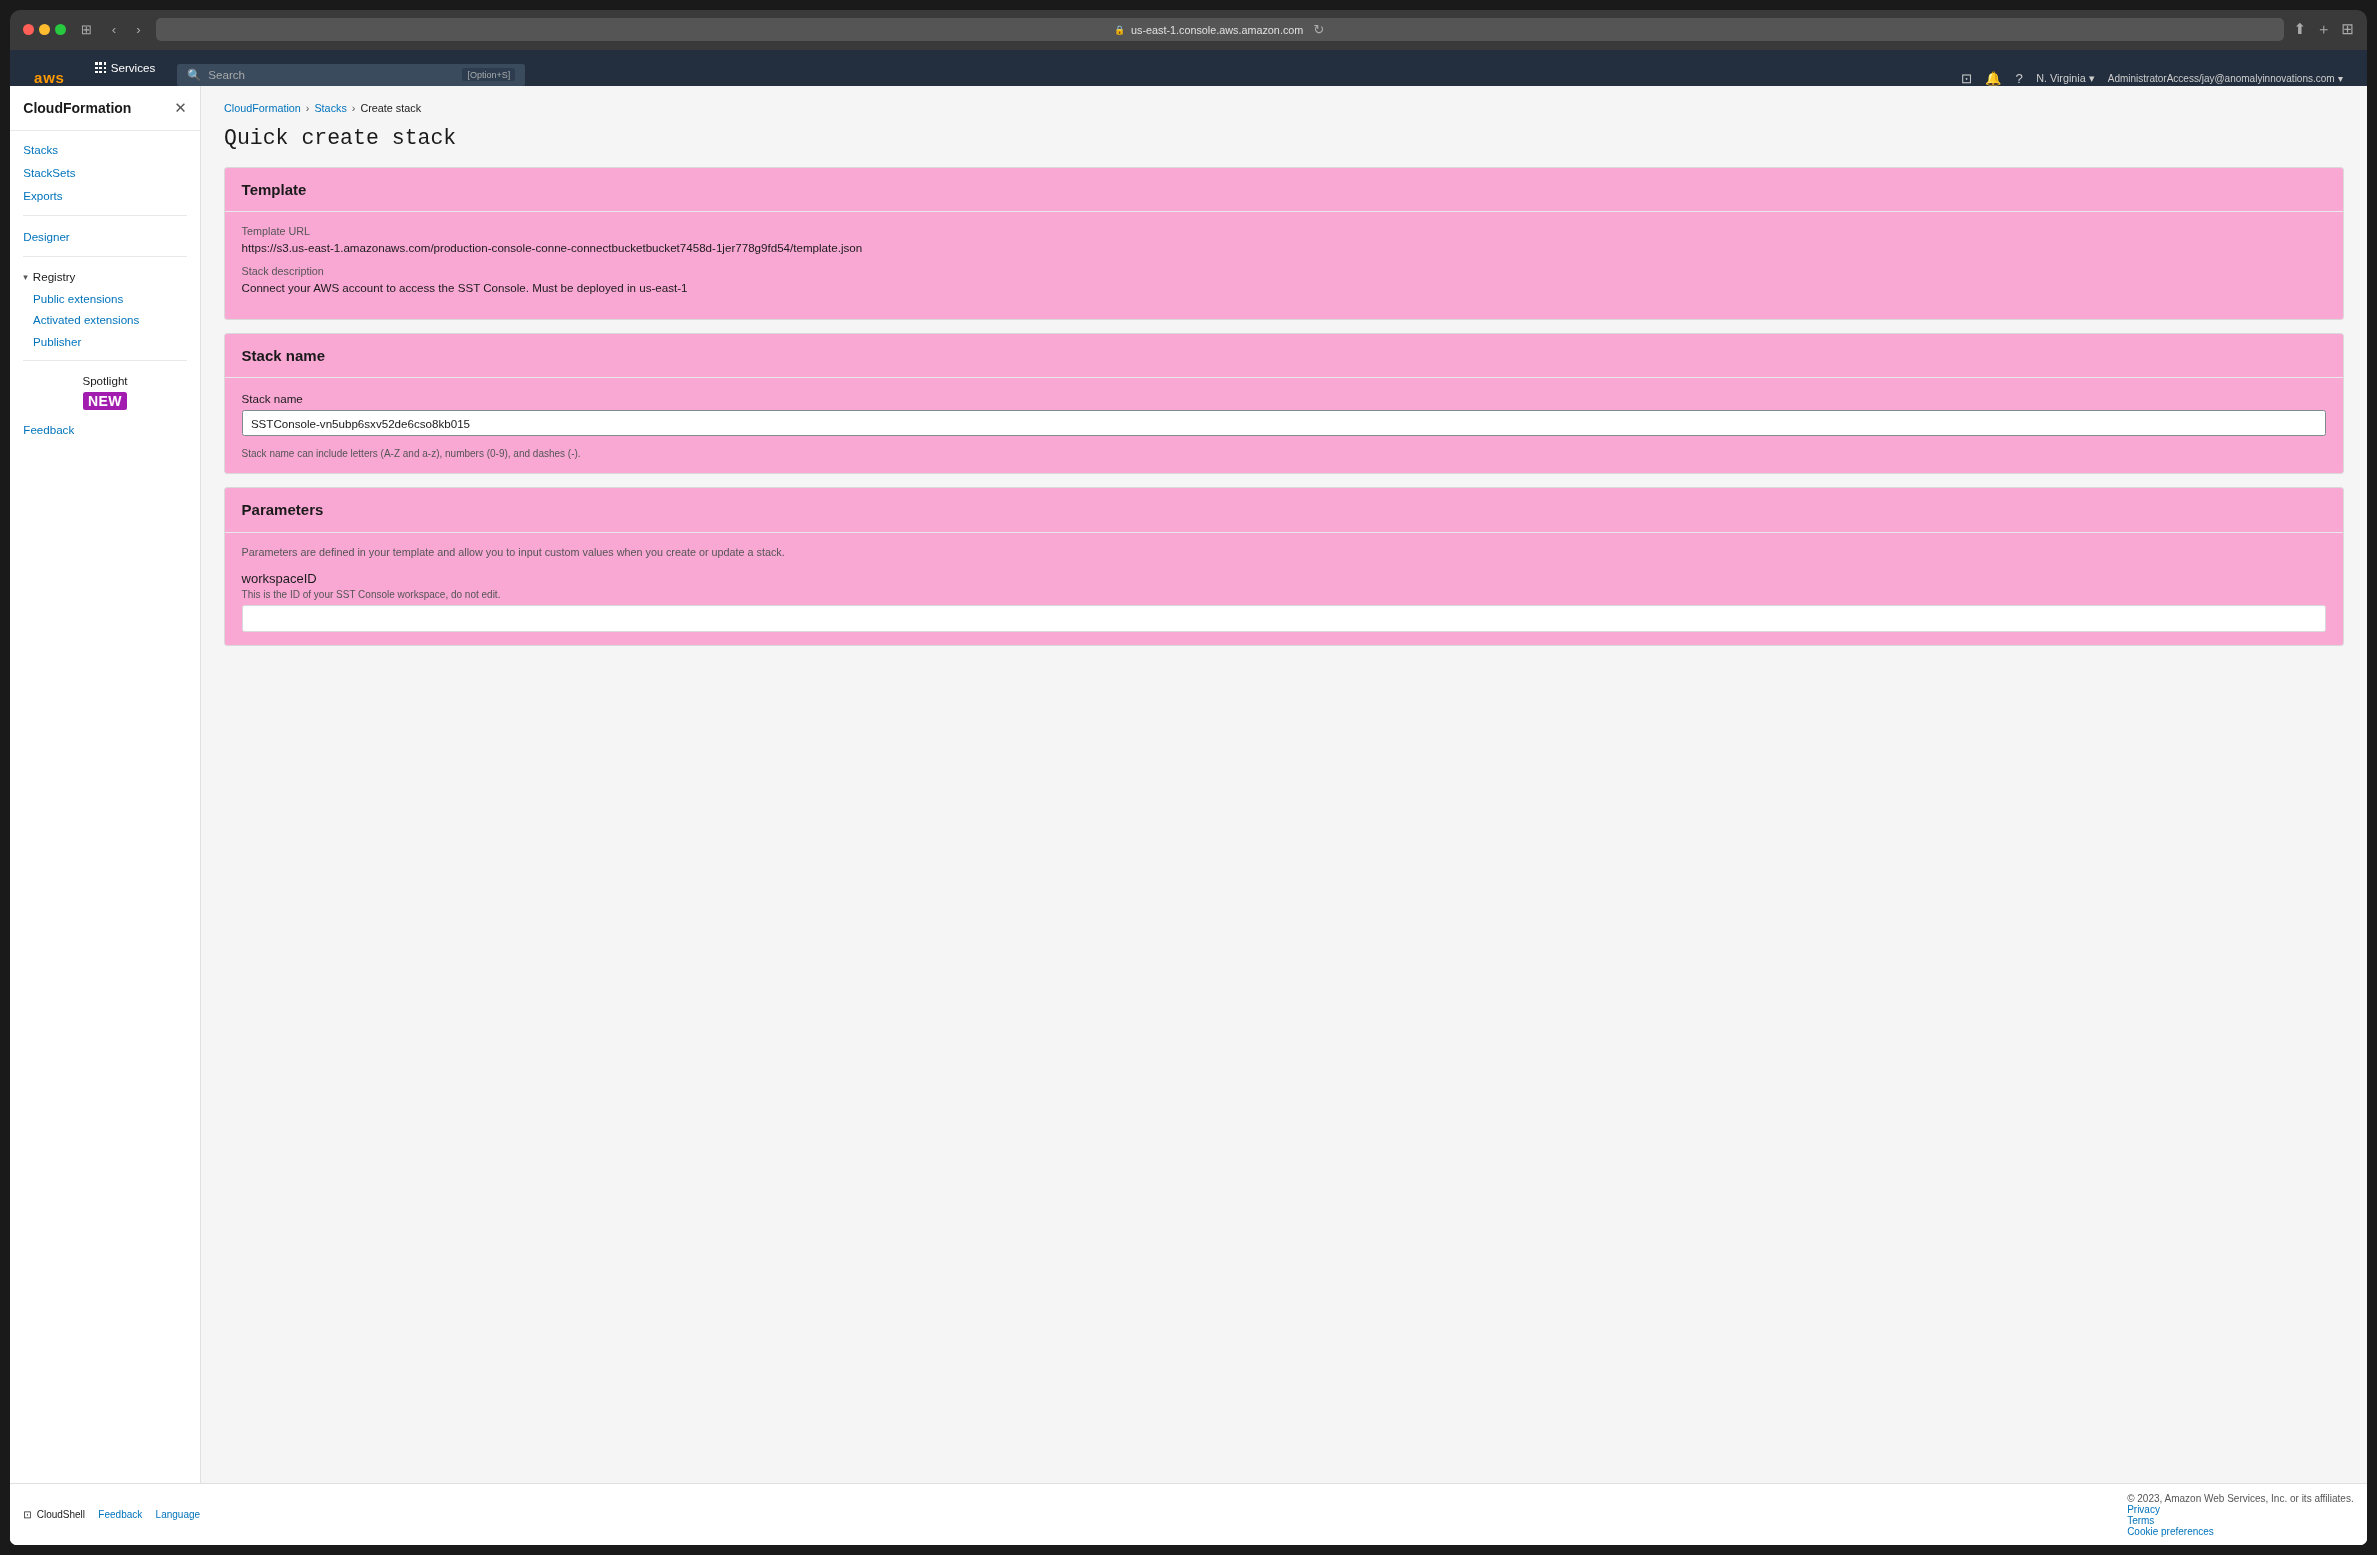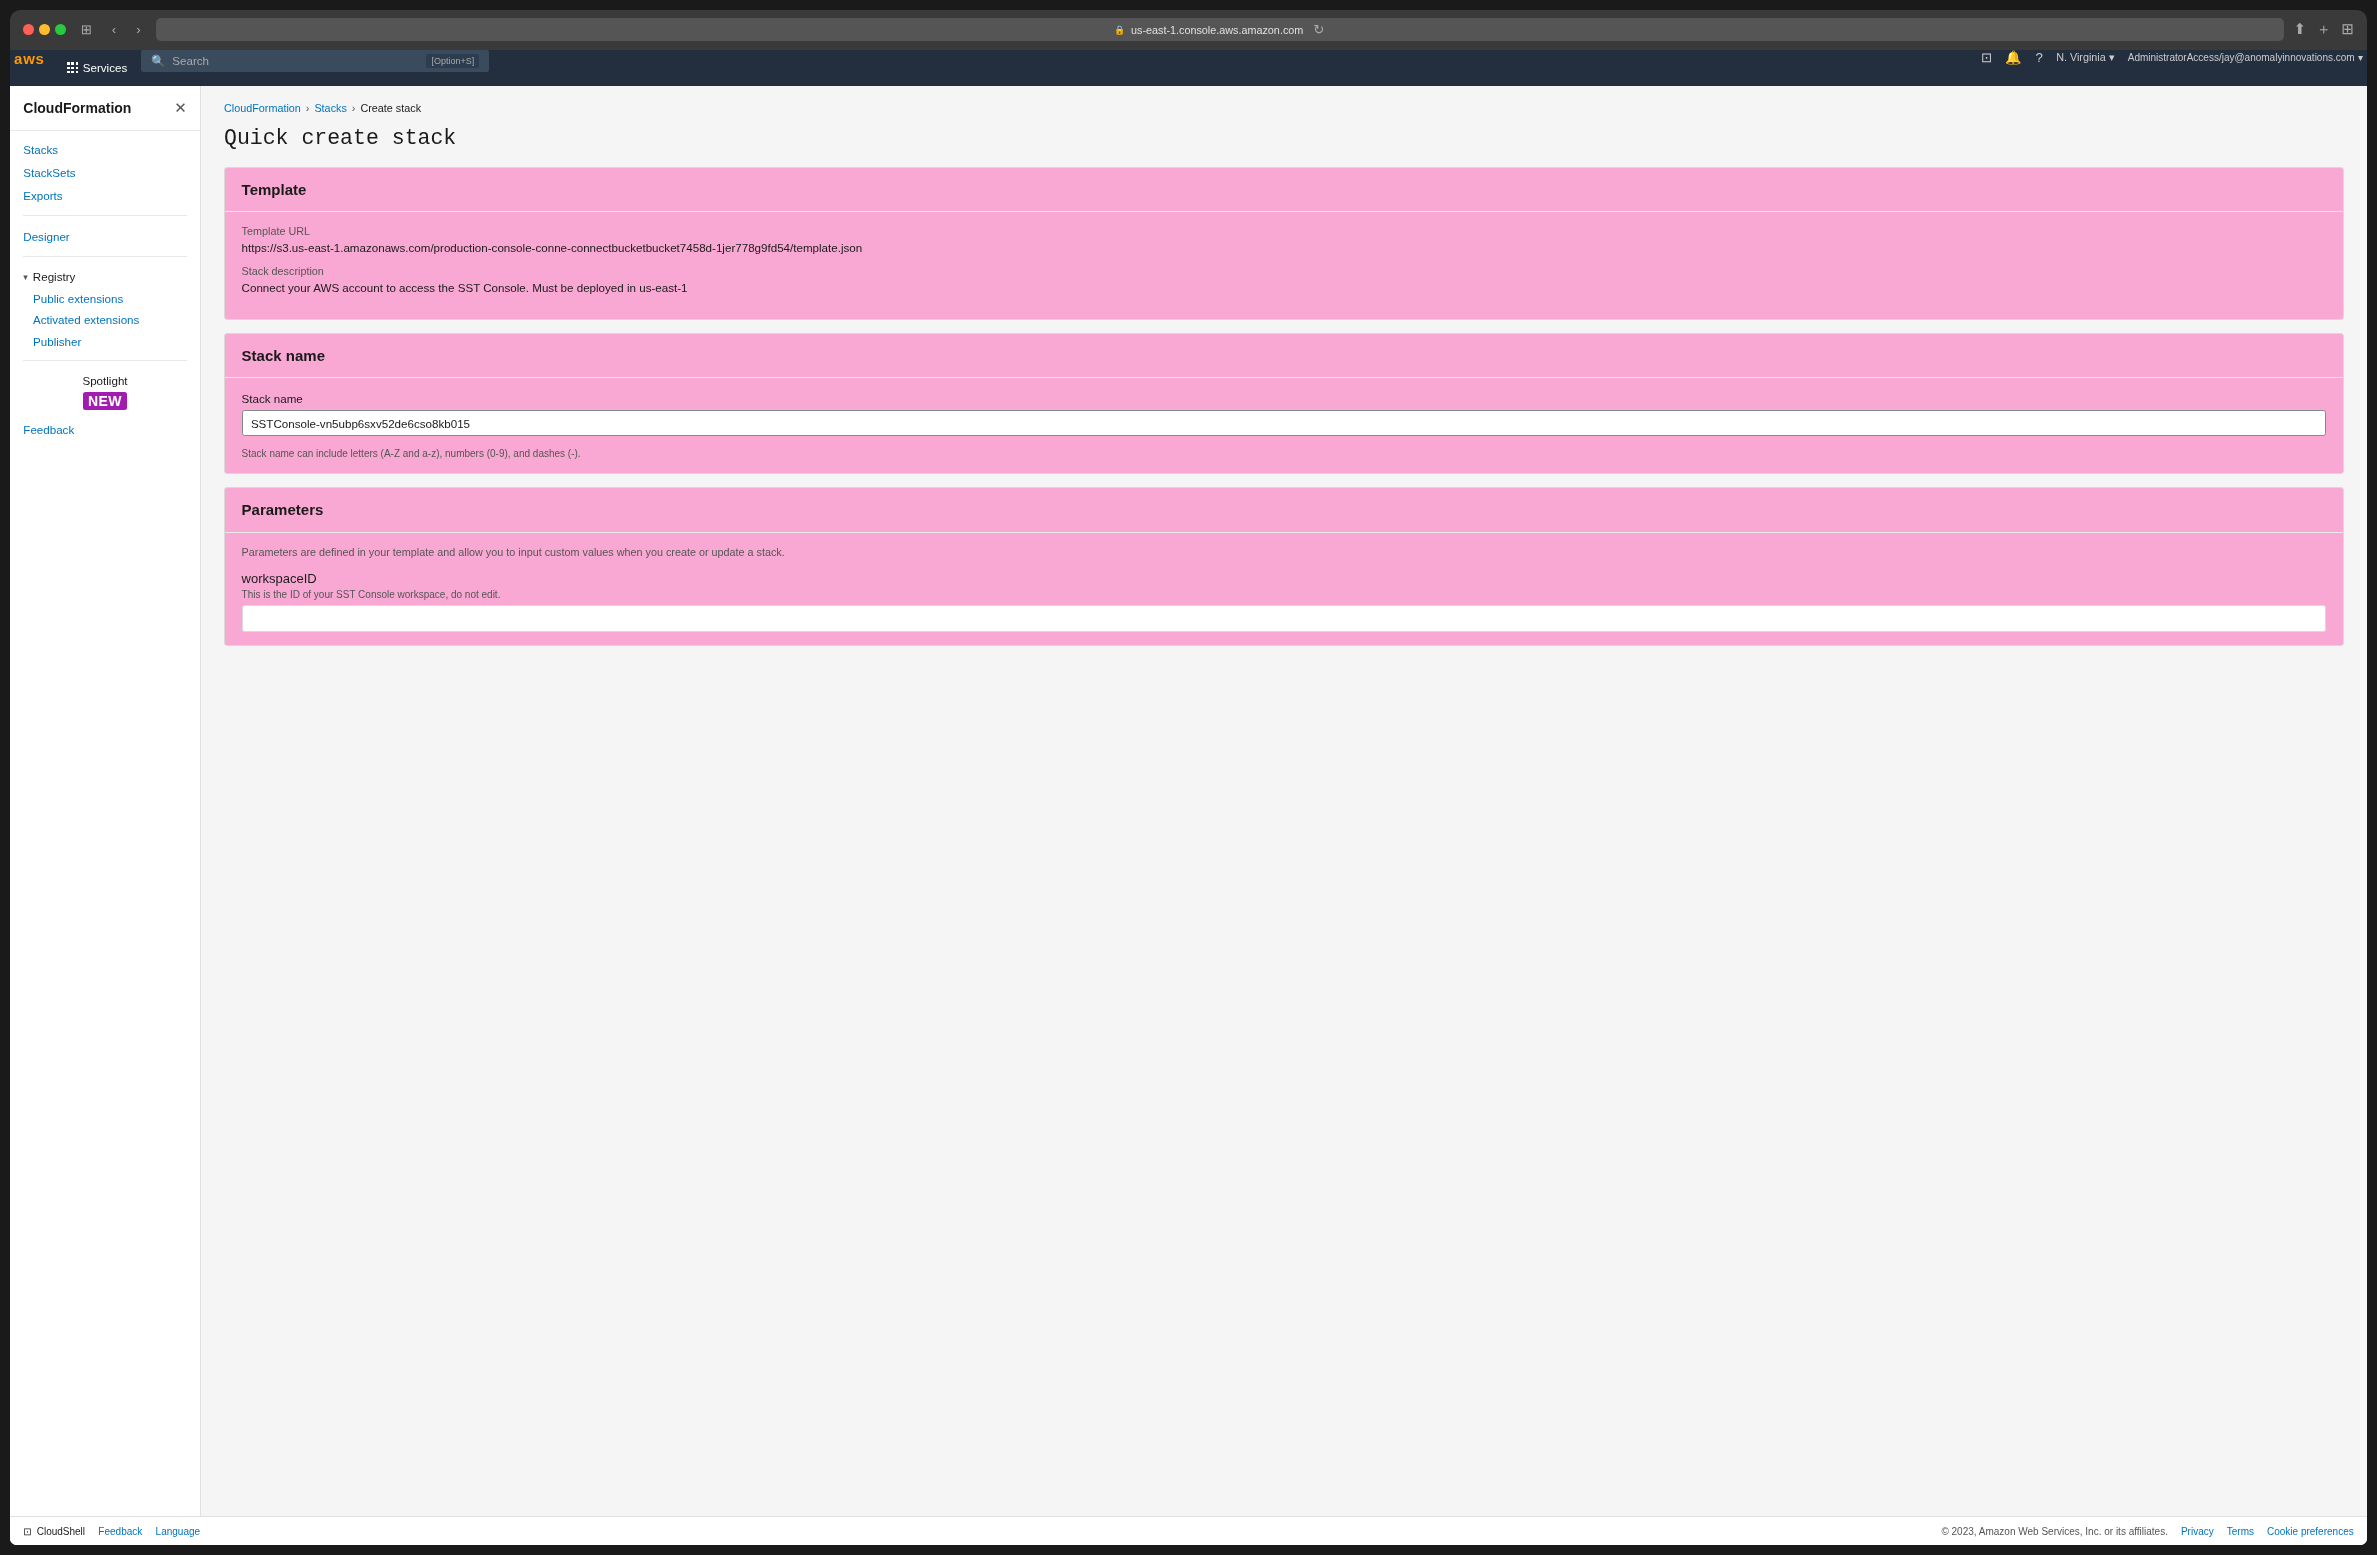--- a/index.html
+++ b/index.html
@@ -56,24 +56,24 @@
       display: flex;
       flex-direction: column;
       border-radius: 0 0 6.6px 6.6px;
       overflow: hidden;
     }
 
     
     .aws-nav {
       background: #232f3e;
       display: flex;
-      align-items: flex-start;
-      padding: 0 4px;
+      align-items: flex-end;
+      padding: 0 24px;
       height: 36px;
-      gap: 4px;
+      gap: 12px;
       flex-shrink: 0;
     }
     .aws-logo {
       display: flex;
       align-items: center;
       margin-right: 8.3px;
     }
     .aws-logo-text {
       color: #ff9900;
       font-weight: bold;
@@ -379,22 +379,22 @@
     }
     .footer-cloudshell {
       display: flex;
       align-items: center;
       gap: 5px;
       color: #1a1a1a;
       cursor: pointer;
     }
     .footer-right {
       display: flex;
-      align-items: center;
-      gap: 13px;
+      gap: 0;
+      flex-direction: column;
     }
     .footer-link {
       color: #0073bb;
       cursor: pointer;
       text-decoration: none;
     }
   </style>
 </head>
 <body>
 

